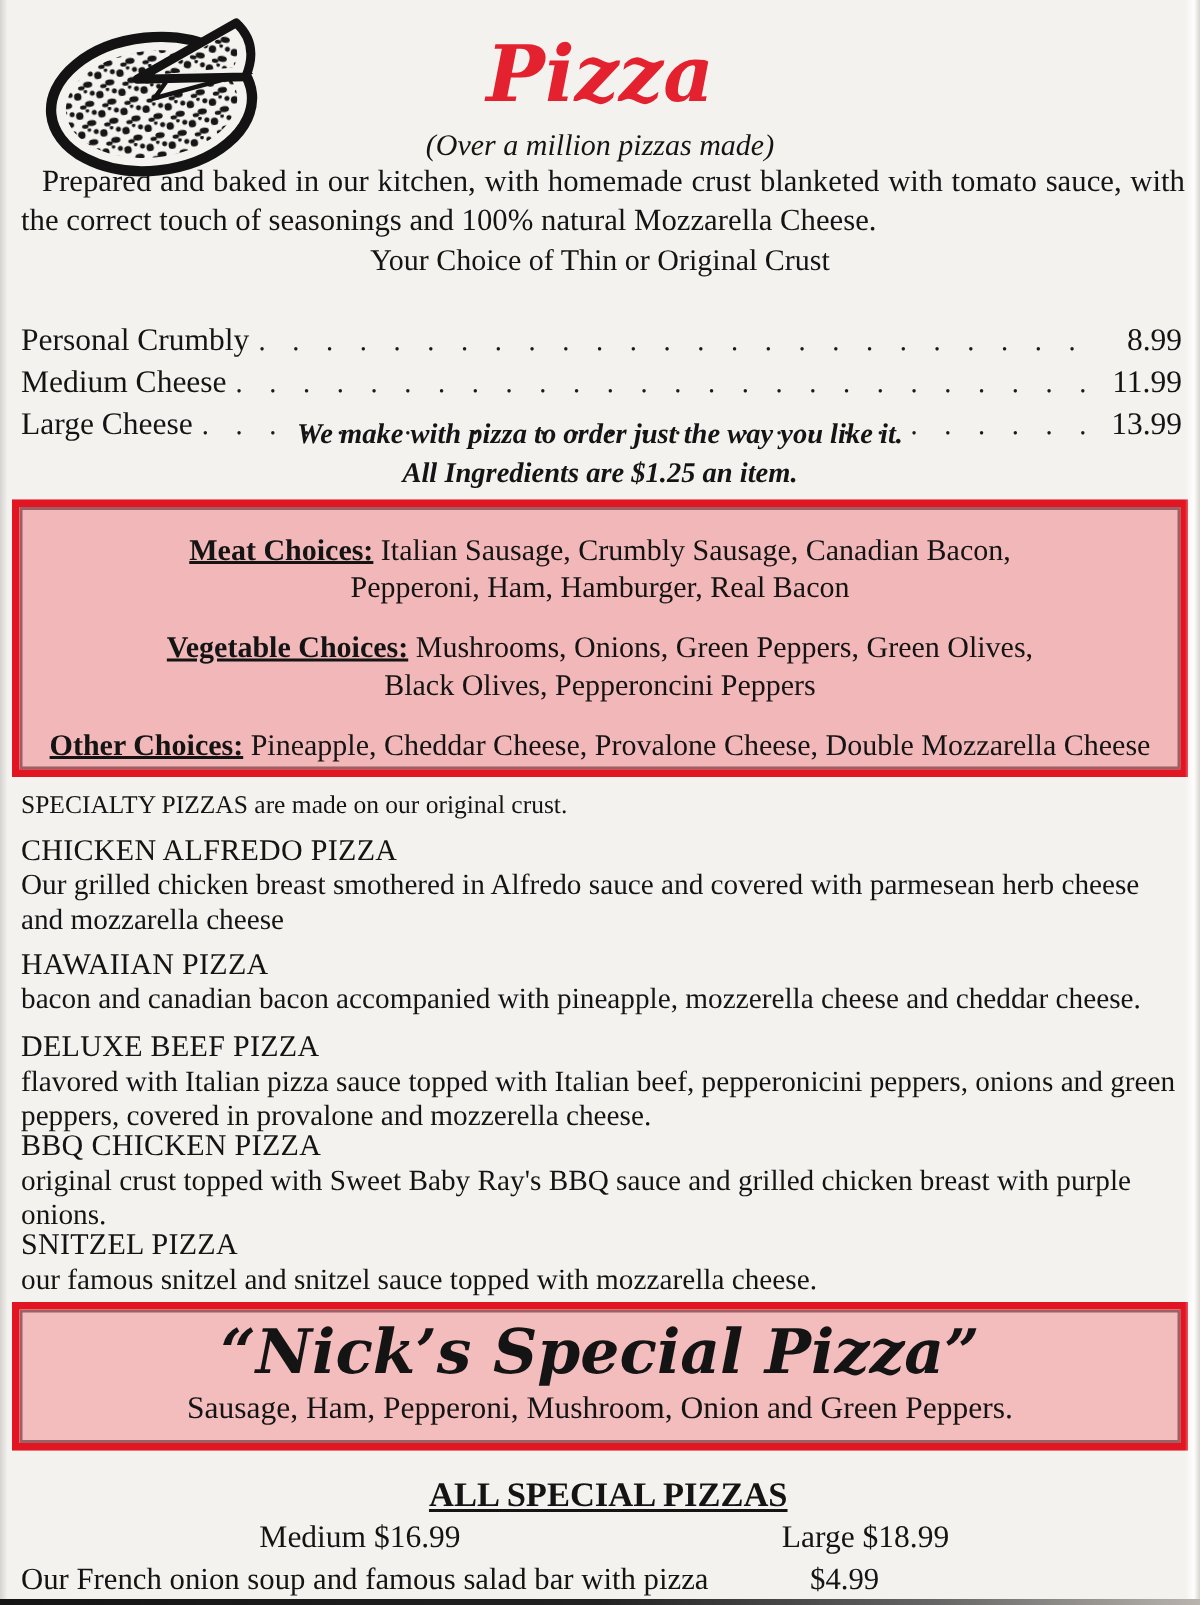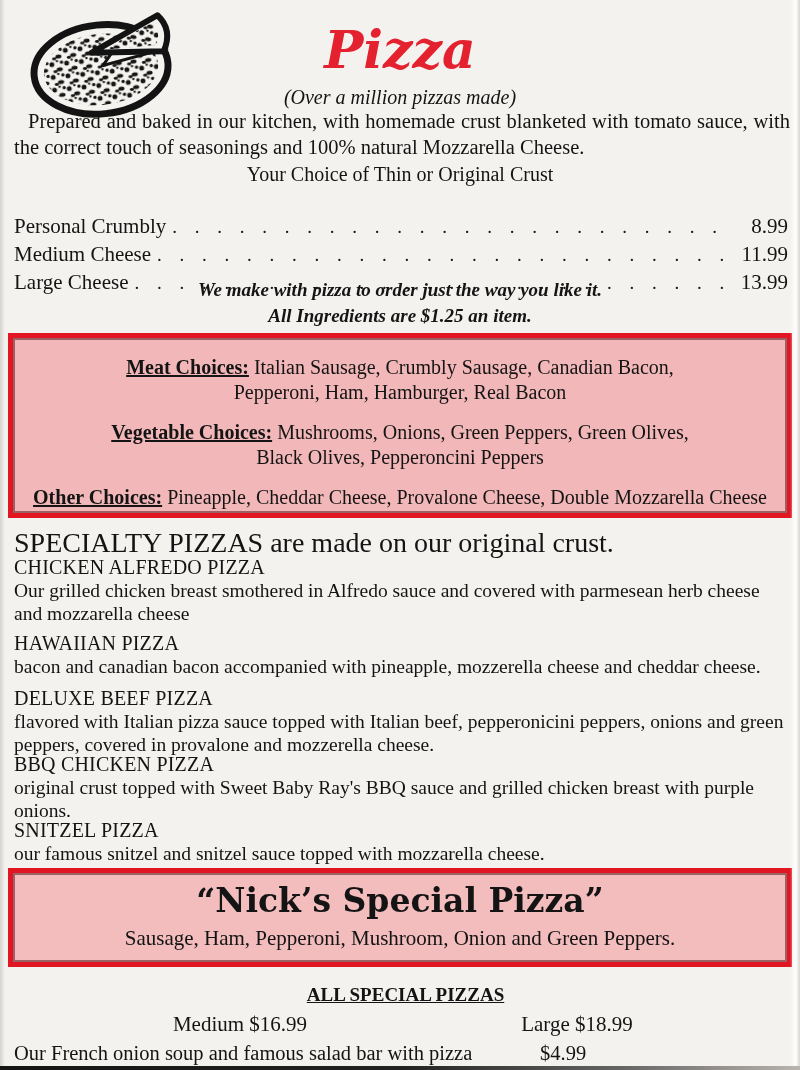--- a/index.html
+++ b/index.html
@@ -61,40 +61,40 @@
     background: #f2b7b8;
     border: 5px solid #e11622;
     box-shadow: inset 0 0 0 2px rgba(96, 38, 44, 0.6);
     text-align: center;
   }
   .choices-box { top: 333px; height: 185px; padding-top: 17px; font-size: 20px; line-height: 25px; }
   .choice-group { margin-bottom: 15px; }
   .choice-label { font-weight: bold; text-decoration: underline; }
 
   
-  .spec-intro { position: absolute; left: 14px; top: 527px; font-size: 28px; }
+  .spec-intro { position: absolute; left: 14px; top: 527px; font-size: 17px; }
   .spec-item { position: absolute; left: 14px; width: 776px; }
   .spec-name { font-size: 20px; line-height: 23px; letter-spacing: 0.2px; }
   .spec-desc { font-size: 19.5px; line-height: 23px; }
   .item-0 { top: 556px; } .item-1 { top: 632px; } .item-2 { top: 687px; }
   .item-3 { top: 753px; } .item-4 { top: 819px; }
 
   
   .nicks-box { top: 868px; height: 99px; background: #f3bcbd; }
   .nicks-title {
     margin-top: 8px;
-    font-family: "DejaVu Serif", serif; font-weight: bold;
-    font-size: 33px; line-height: 40px;
+    font-family: "DejaVu Serif", serif; font-style: italic; font-weight: bold;
+    font-size: 41px; line-height: 40px;
   }
   .nicks-toppings { font-size: 21px; margin-top: 5px; }
 
   
   .all-special-heading {
     position: absolute; top: 984px; left: 0; width: 100%;
-    text-align: center; font-size: 19px; font-weight: bold; text-decoration: underline; padding-left: 11px;
+    text-align: center; font-size: 23px; font-weight: bold; text-decoration: underline; padding-left: 11px;
   }
   .size-row { position: absolute; top: 1012px; left: 0; width: 100%; height: 26px; font-size: 21px; }
   .size-medium { position: absolute; left: 240px; transform: translateX(-50%); white-space: nowrap; }
   .size-large  { position: absolute; left: 577px; transform: translateX(-50%); white-space: nowrap; }
   .soup-row { position: absolute; top: 1042px; left: 0; width: 100%; height: 26px; font-size: 20.5px; }
   .soup-label { position: absolute; left: 14px; white-space: nowrap; }
   .soup-price { position: absolute; left: 540px; }
 
   
   .edge-bottom {

